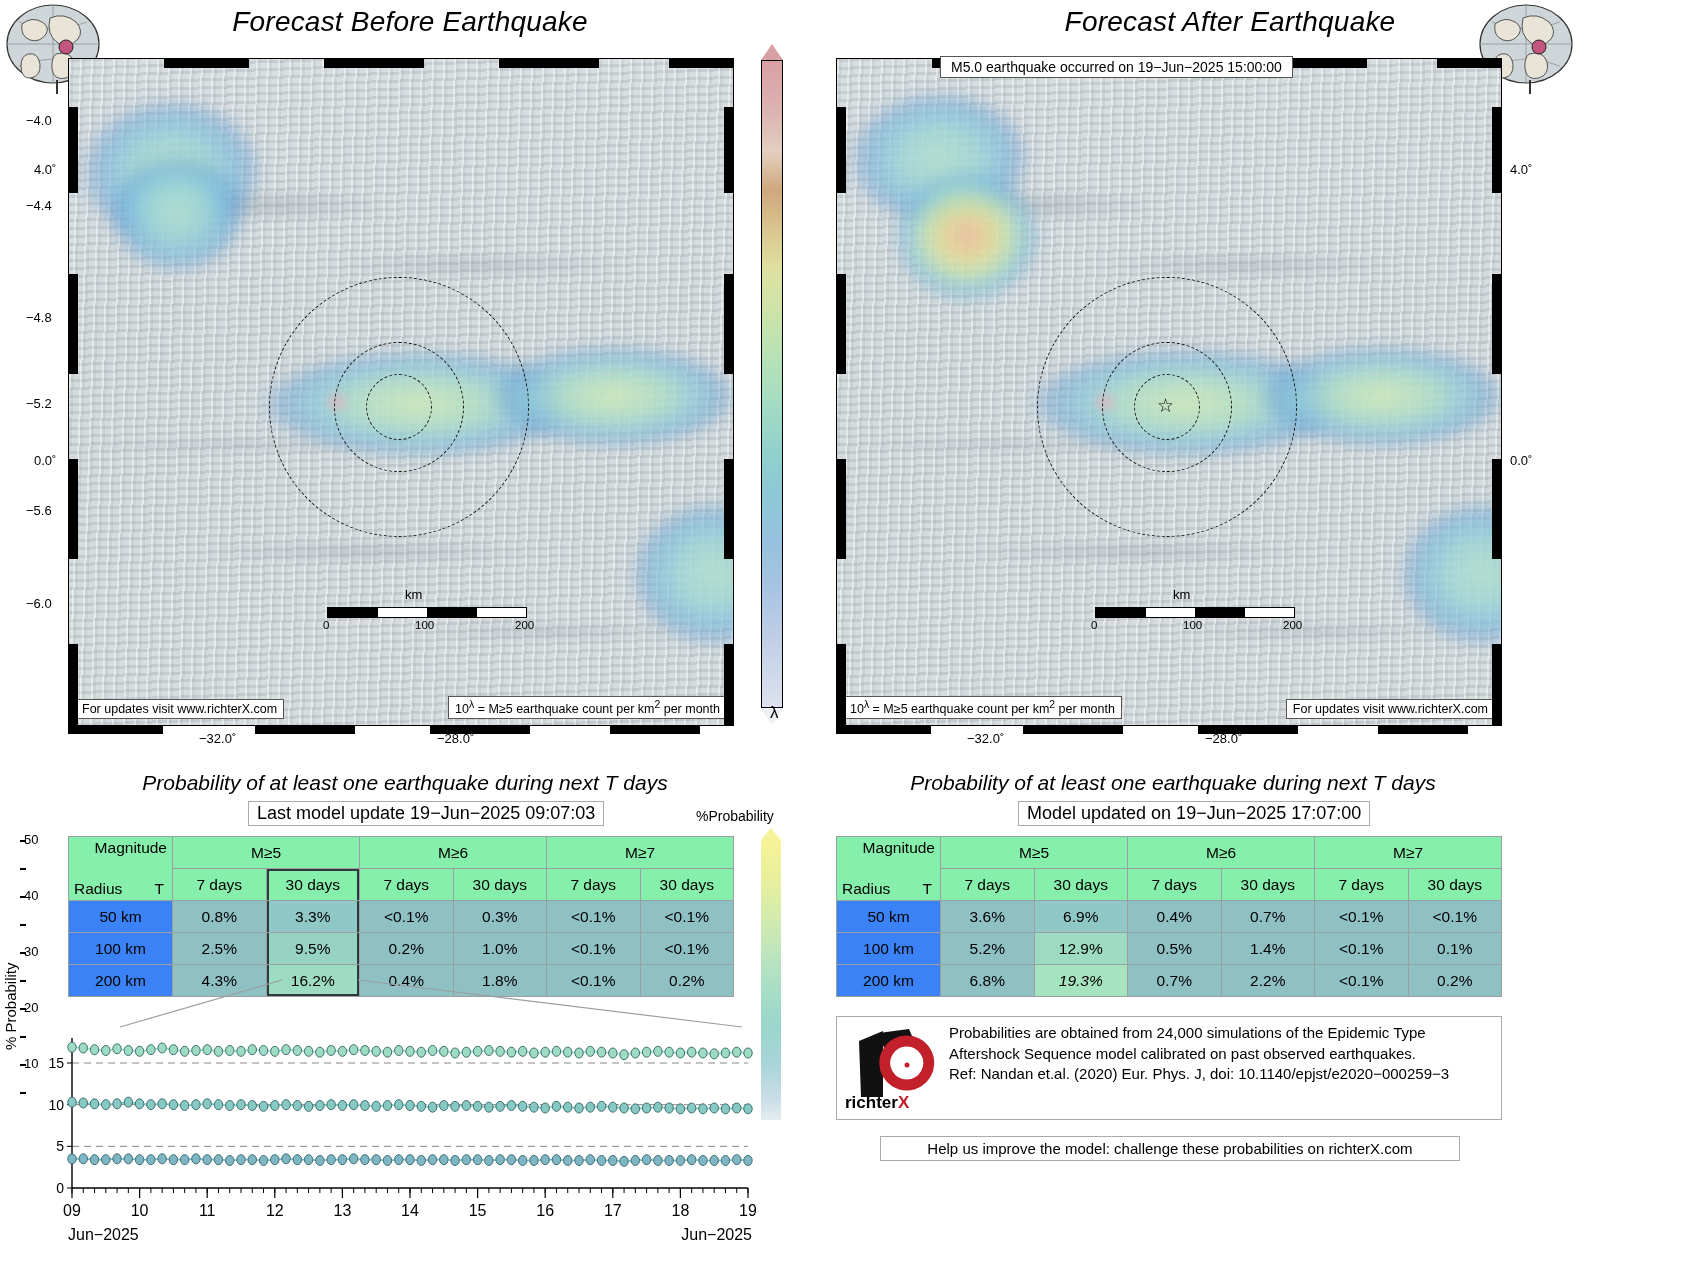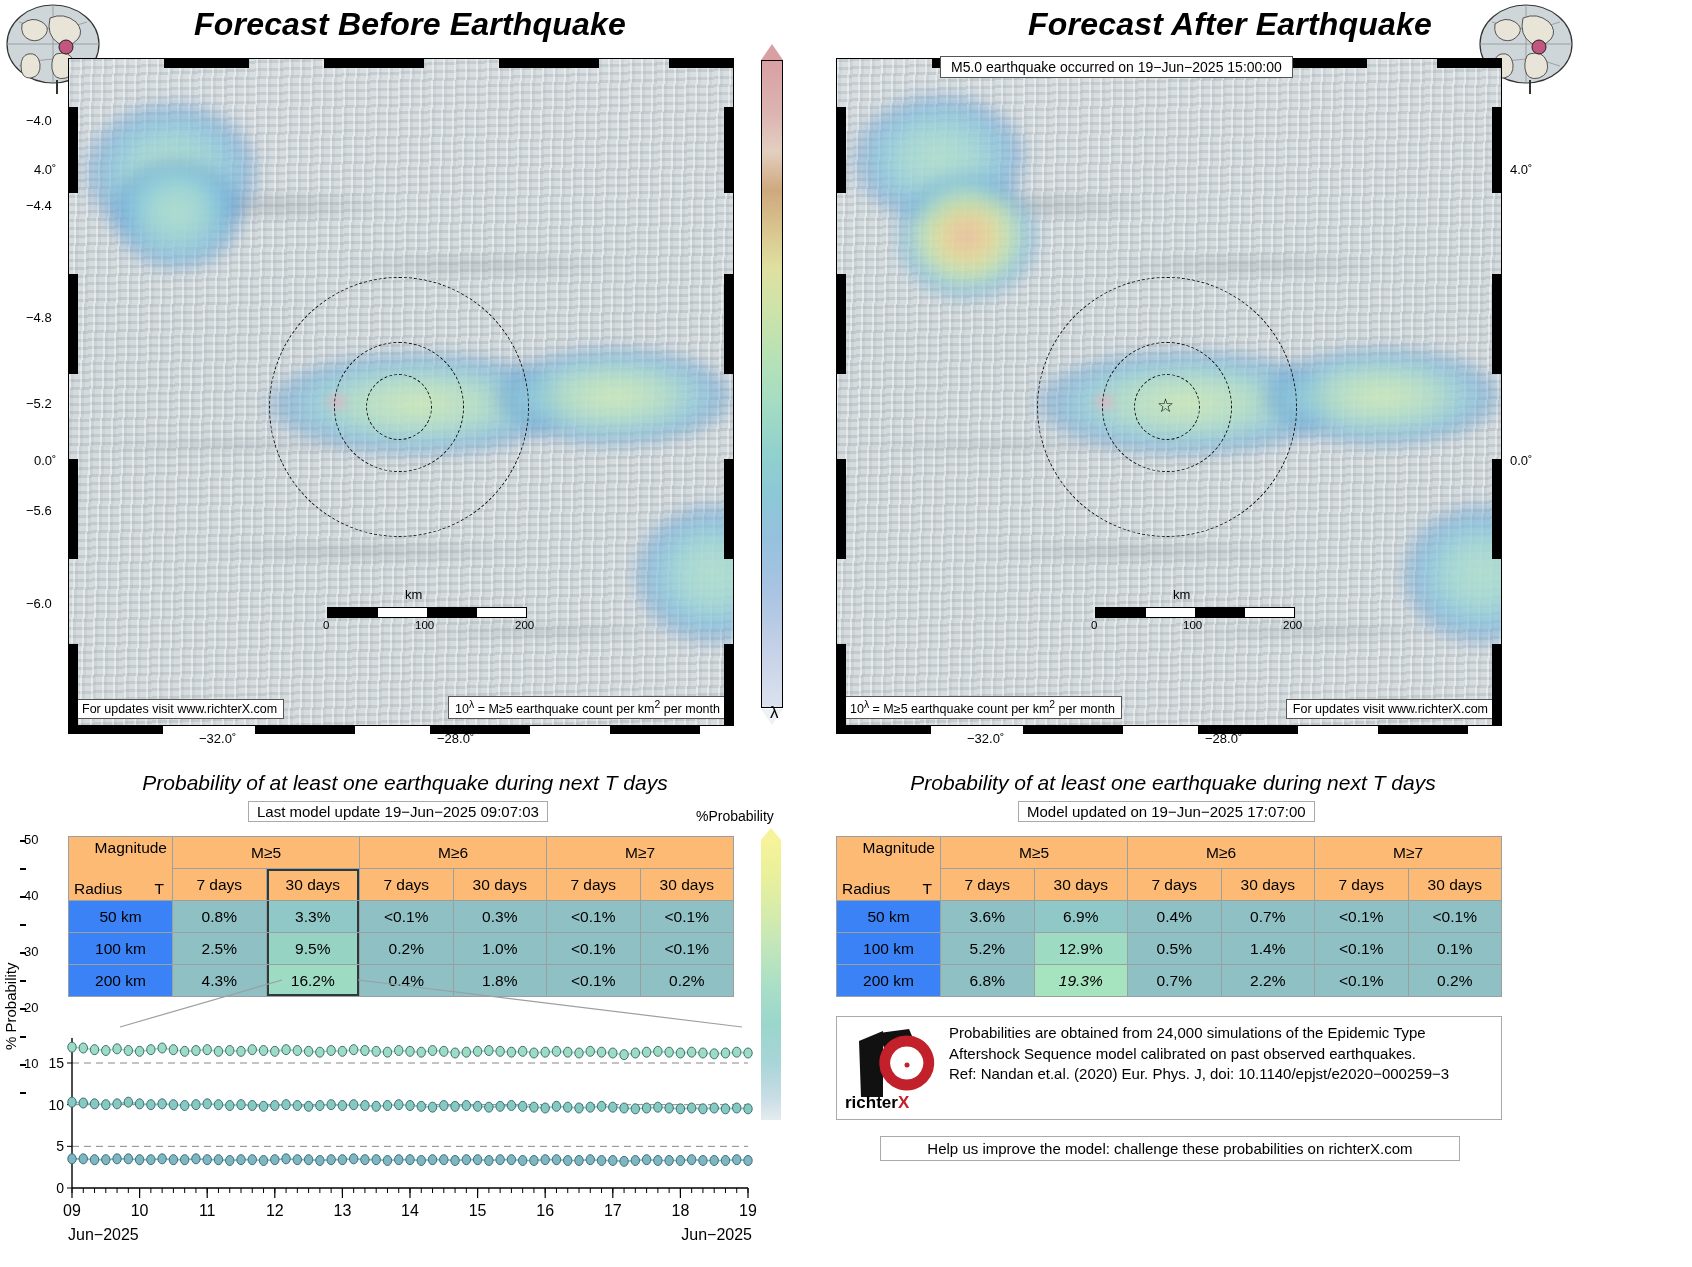--- a/index.html
+++ b/index.html
@@ -9,21 +9,21 @@
     background:#ffffff;
     font-family:"Liberation Sans", sans-serif;
     color:#000;
     position:relative;
     overflow:hidden;
   }
 
   
   .map-title{
     position:absolute; text-align:center;
-    font-style:italic; font-size:32px; font-weight:700;
+    font-style:italic; font-size:28px; font-weight:400;
     font-family:"Liberation Sans", sans-serif;
     letter-spacing:.2px;
   }
   #title-before{ left:60px; top:6px; width:700px; }
   #title-after { left:880px; top:6px; width:700px; }
 
   
   .globe{
     position:absolute; width:118px; height:96px;
   }
@@ -95,33 +95,33 @@
   #lambda-cb{ position:absolute; left:761px; top:60px; width:22px; height:648px; border:1px solid #000; }
   #lambda-cb .grad{ position:absolute; inset:0; }
   .cb-tick{ position:absolute; font-size:13px; left:26px; white-space:nowrap; }
   .cb-tri{ position:absolute; width:0; height:0; left:761px; }
 
   
   .prob-title{
     position:absolute; font-style:italic; font-size:21px; text-align:center; width:700px;
   }
   .prob-sub{
-    position:absolute; font-size:15px; background:#fff; border:1px solid #aaa;
+    position:absolute; font-size:18px; background:#fff; border:1px solid #aaa;
     padding:1px 8px; white-space:nowrap;
   }
 
   table.prob{
     position:absolute; border-collapse:collapse; font-size:15.5px;
     table-layout:fixed;
   }
   table.prob td, table.prob th{
     border:1px solid #9aa0a2; text-align:center; font-weight:400;
     height:32px; padding:0 2px;
   }
-  table.prob th{ background:#fdba74; }
+  table.prob th{ background:#86efac; }
   td.radius{ background:#3b82f6; width:104px; }
   td.val{ background:#8ec0c4;margin-left:20px; }
   td.val.g1{ background:#8fc8c6; }
   td.val.g2{ background:#97d3c3; }
   td.val.g3{ background:#9ddcc2; }
   td.val.g4{ background:#a6e3bf;font-style:italic; }
   th.hdr-small{ background:#fff; }
   .corner{
     background:linear-gradient(to bottom right, #dededd 0%, #dededd 49.4%, #9aa0a2 49.4%, #9aa0a2 50.6%, #fff 50.6%, #fff 100%);
     position:relative;

